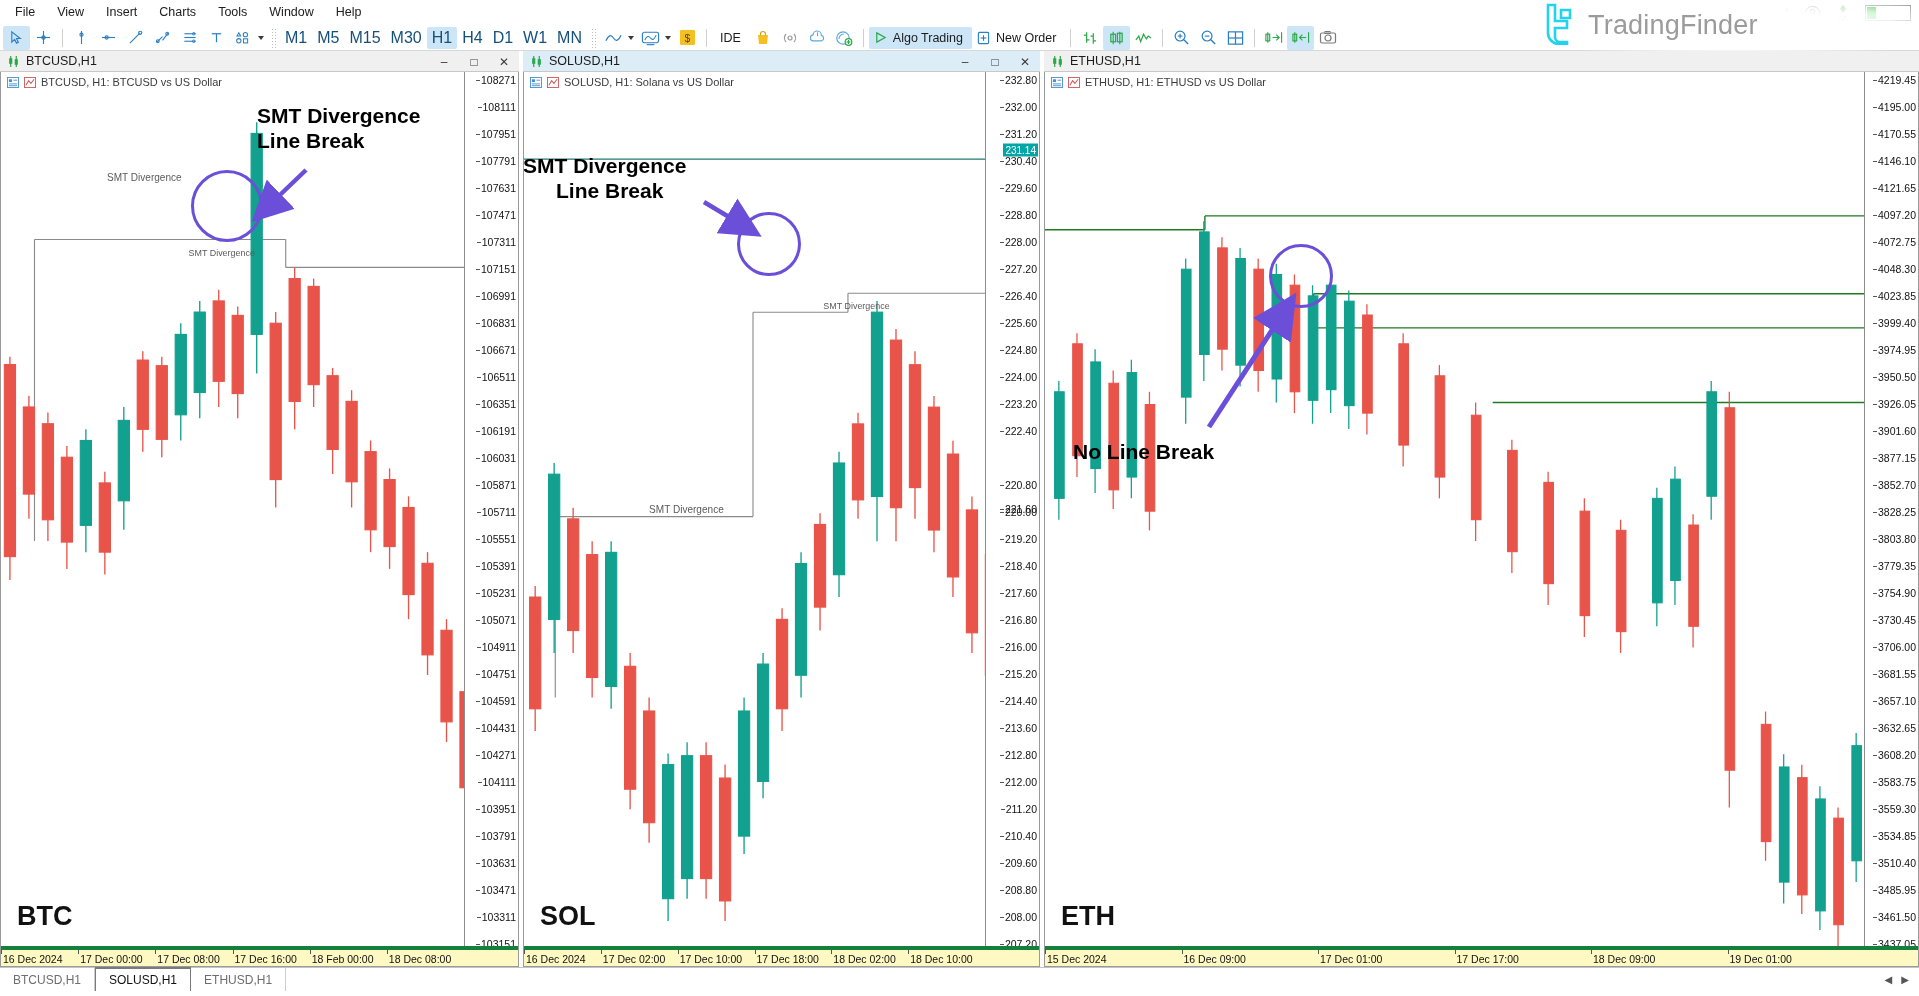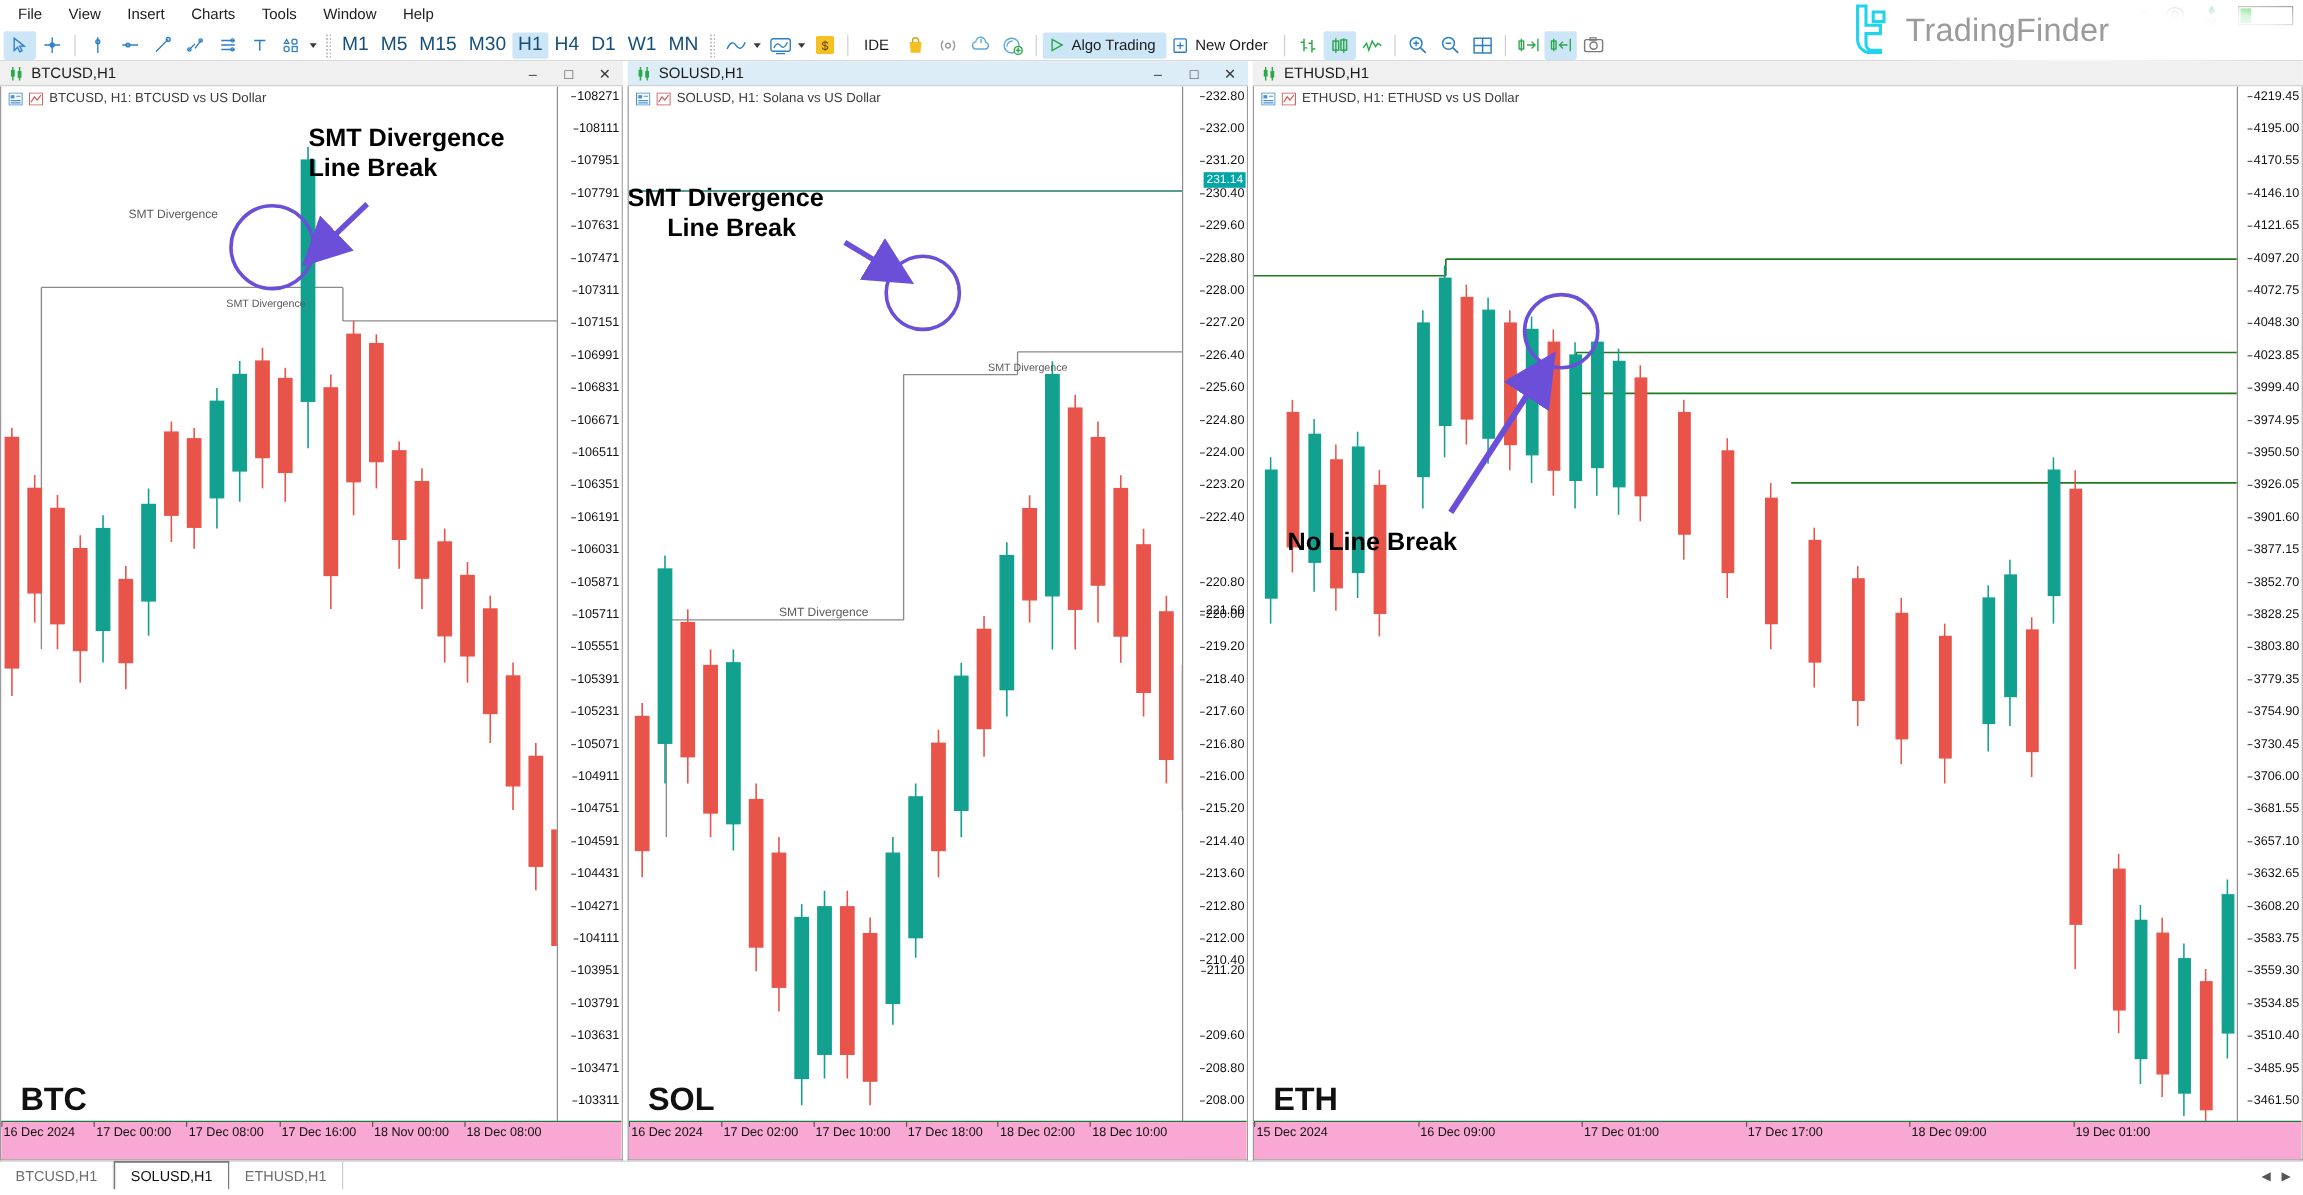--- a/index.html
+++ b/index.html
@@ -71,22 +71,22 @@
   .chart-body { position:relative; flex:1; border:1px solid #9a9a9a; border-top:none; background:#ffffff;
                 overflow:hidden;}
   .chart-label { position:absolute; left:6px; top:4px; display:flex;align-items:center;gap:5px;
                  font-size:11px;color:#3c3c3c; z-index:5;}
   .chart-plot { position:absolute; left:0; top:0; right:0; bottom:0; }
   .price-axis { position:absolute; top:0; right:0; bottom:0; width:54px;
                 border-left:1px solid #8c8c8c; background:#ffffff; z-index:4;}
   .price-tick { position:absolute; right:2px; font-size:10.5px; color:#111; white-space:nowrap;
                 transform:translateY(-50%); }
   .price-tick::before { content:""; position:absolute; left:-5px; top:50%; width:4px;height:1px;background:#555;}
-  .time-axis { position:absolute; left:0; right:0; bottom:0; height:32px;
-               border-top:1px solid #15803d; background:#f9a8d4; z-index:4;}
+  .time-axis { position:absolute; left:0; right:0; bottom:0; height:20px;
+               border-top:4px solid #15803d; background:#fef9c3; z-index:4;}
   .time-tick { position:absolute; top:3px; font-size:10.5px;color:#111; white-space:nowrap;}
   .cur-price { position:absolute; right:1px; height:13px; padding:0 2px; background:#00a6a6; color:#fff;
                font-size:10px; display:flex;align-items:center;transform:translateY(-50%); z-index:6;}
 
   .big-sym { position:absolute; left:16px; bottom:34px; font-size:27px; font-weight:bold; color:#111; z-index:7;}
 
   .anno { position:absolute; z-index:9; font-weight:bold; color:#000; line-height:1.18; }
   .ann-circle { position:absolute; border:3px solid #6b4fd8; border-radius:50%; z-index:8; }
 
   
@@ -513,21 +513,21 @@
         </div>
       <div class="time-axis">
           <div class="time-tick" style="left: 2px;">16 Dec 2024</div>
           <div style="position: absolute; top: 0px; left: 0px; width: 1px; height: 4px; background: rgb(85, 85, 85);"></div>
           <div class="time-tick" style="left: 79.1667px;">17 Dec 00:00</div>
           <div style="position: absolute; top: 0px; left: 77.1667px; width: 1px; height: 4px; background: rgb(85, 85, 85);"></div>
           <div class="time-tick" style="left: 156.333px;">17 Dec 08:00</div>
           <div style="position: absolute; top: 0px; left: 154.333px; width: 1px; height: 4px; background: rgb(85, 85, 85);"></div>
           <div class="time-tick" style="left: 233.5px;">17 Dec 16:00</div>
           <div style="position: absolute; top: 0px; left: 231.5px; width: 1px; height: 4px; background: rgb(85, 85, 85);"></div>
-          <div class="time-tick" style="left: 310.667px;">18 Nov 00:00</div>
+          <div class="time-tick" style="left: 310.667px;">18 Feb 00:00</div>
           <div style="position: absolute; top: 0px; left: 308.667px; width: 1px; height: 4px; background: rgb(85, 85, 85);"></div>
           <div class="time-tick" style="left: 387.833px;">18 Dec 08:00</div>
           <div style="position: absolute; top: 0px; left: 385.833px; width: 1px; height: 4px; background: rgb(85, 85, 85);"></div>
         </div>
     </div>
   </div>
 
   <div class="chart-win" style="position:absolute;left:523px;top:0;width:517px;height:916px;">
     <div class="win-title active">
       <svg width="13" height="13" viewBox="0 0 14 14">
@@ -669,21 +669,21 @@
           <div class="price-tick" style="top: 494px;">218.40</div>
           <div class="price-tick" style="top: 521px;">217.60</div>
           <div class="price-tick" style="top: 548px;">216.80</div>
           <div class="price-tick" style="top: 575px;">216.00</div>
           <div class="price-tick" style="top: 602px;">215.20</div>
           <div class="price-tick" style="top: 629px;">214.40</div>
           <div class="price-tick" style="top: 656px;">213.60</div>
           <div class="price-tick" style="top: 683px;">212.80</div>
           <div class="price-tick" style="top: 710px;">212.00</div>
           <div class="price-tick" style="top: 737px;">211.20</div>
-          <div class="price-tick" style="top: 728px;">210.40</div>
+          <div class="price-tick" style="top: 764px;">210.40</div>
           <div class="price-tick" style="top: 791px;">209.60</div>
           <div class="price-tick" style="top: 818px;">208.80</div>
           <div class="price-tick" style="top: 845px;">208.00</div>
           <div class="price-tick" style="top: 872px;">207.20</div>
         </div>
       <div class="time-axis">
           <div class="time-tick" style="left: 2px;">16 Dec 2024</div>
           <div style="position: absolute; top: 0px; left: 0px; width: 1px; height: 4px; background: rgb(85, 85, 85);"></div>
           <div class="time-tick" style="left: 78.8333px;">17 Dec 02:00</div>
           <div style="position: absolute; top: 0px; left: 76.8333px; width: 1px; height: 4px; background: rgb(85, 85, 85);"></div>

